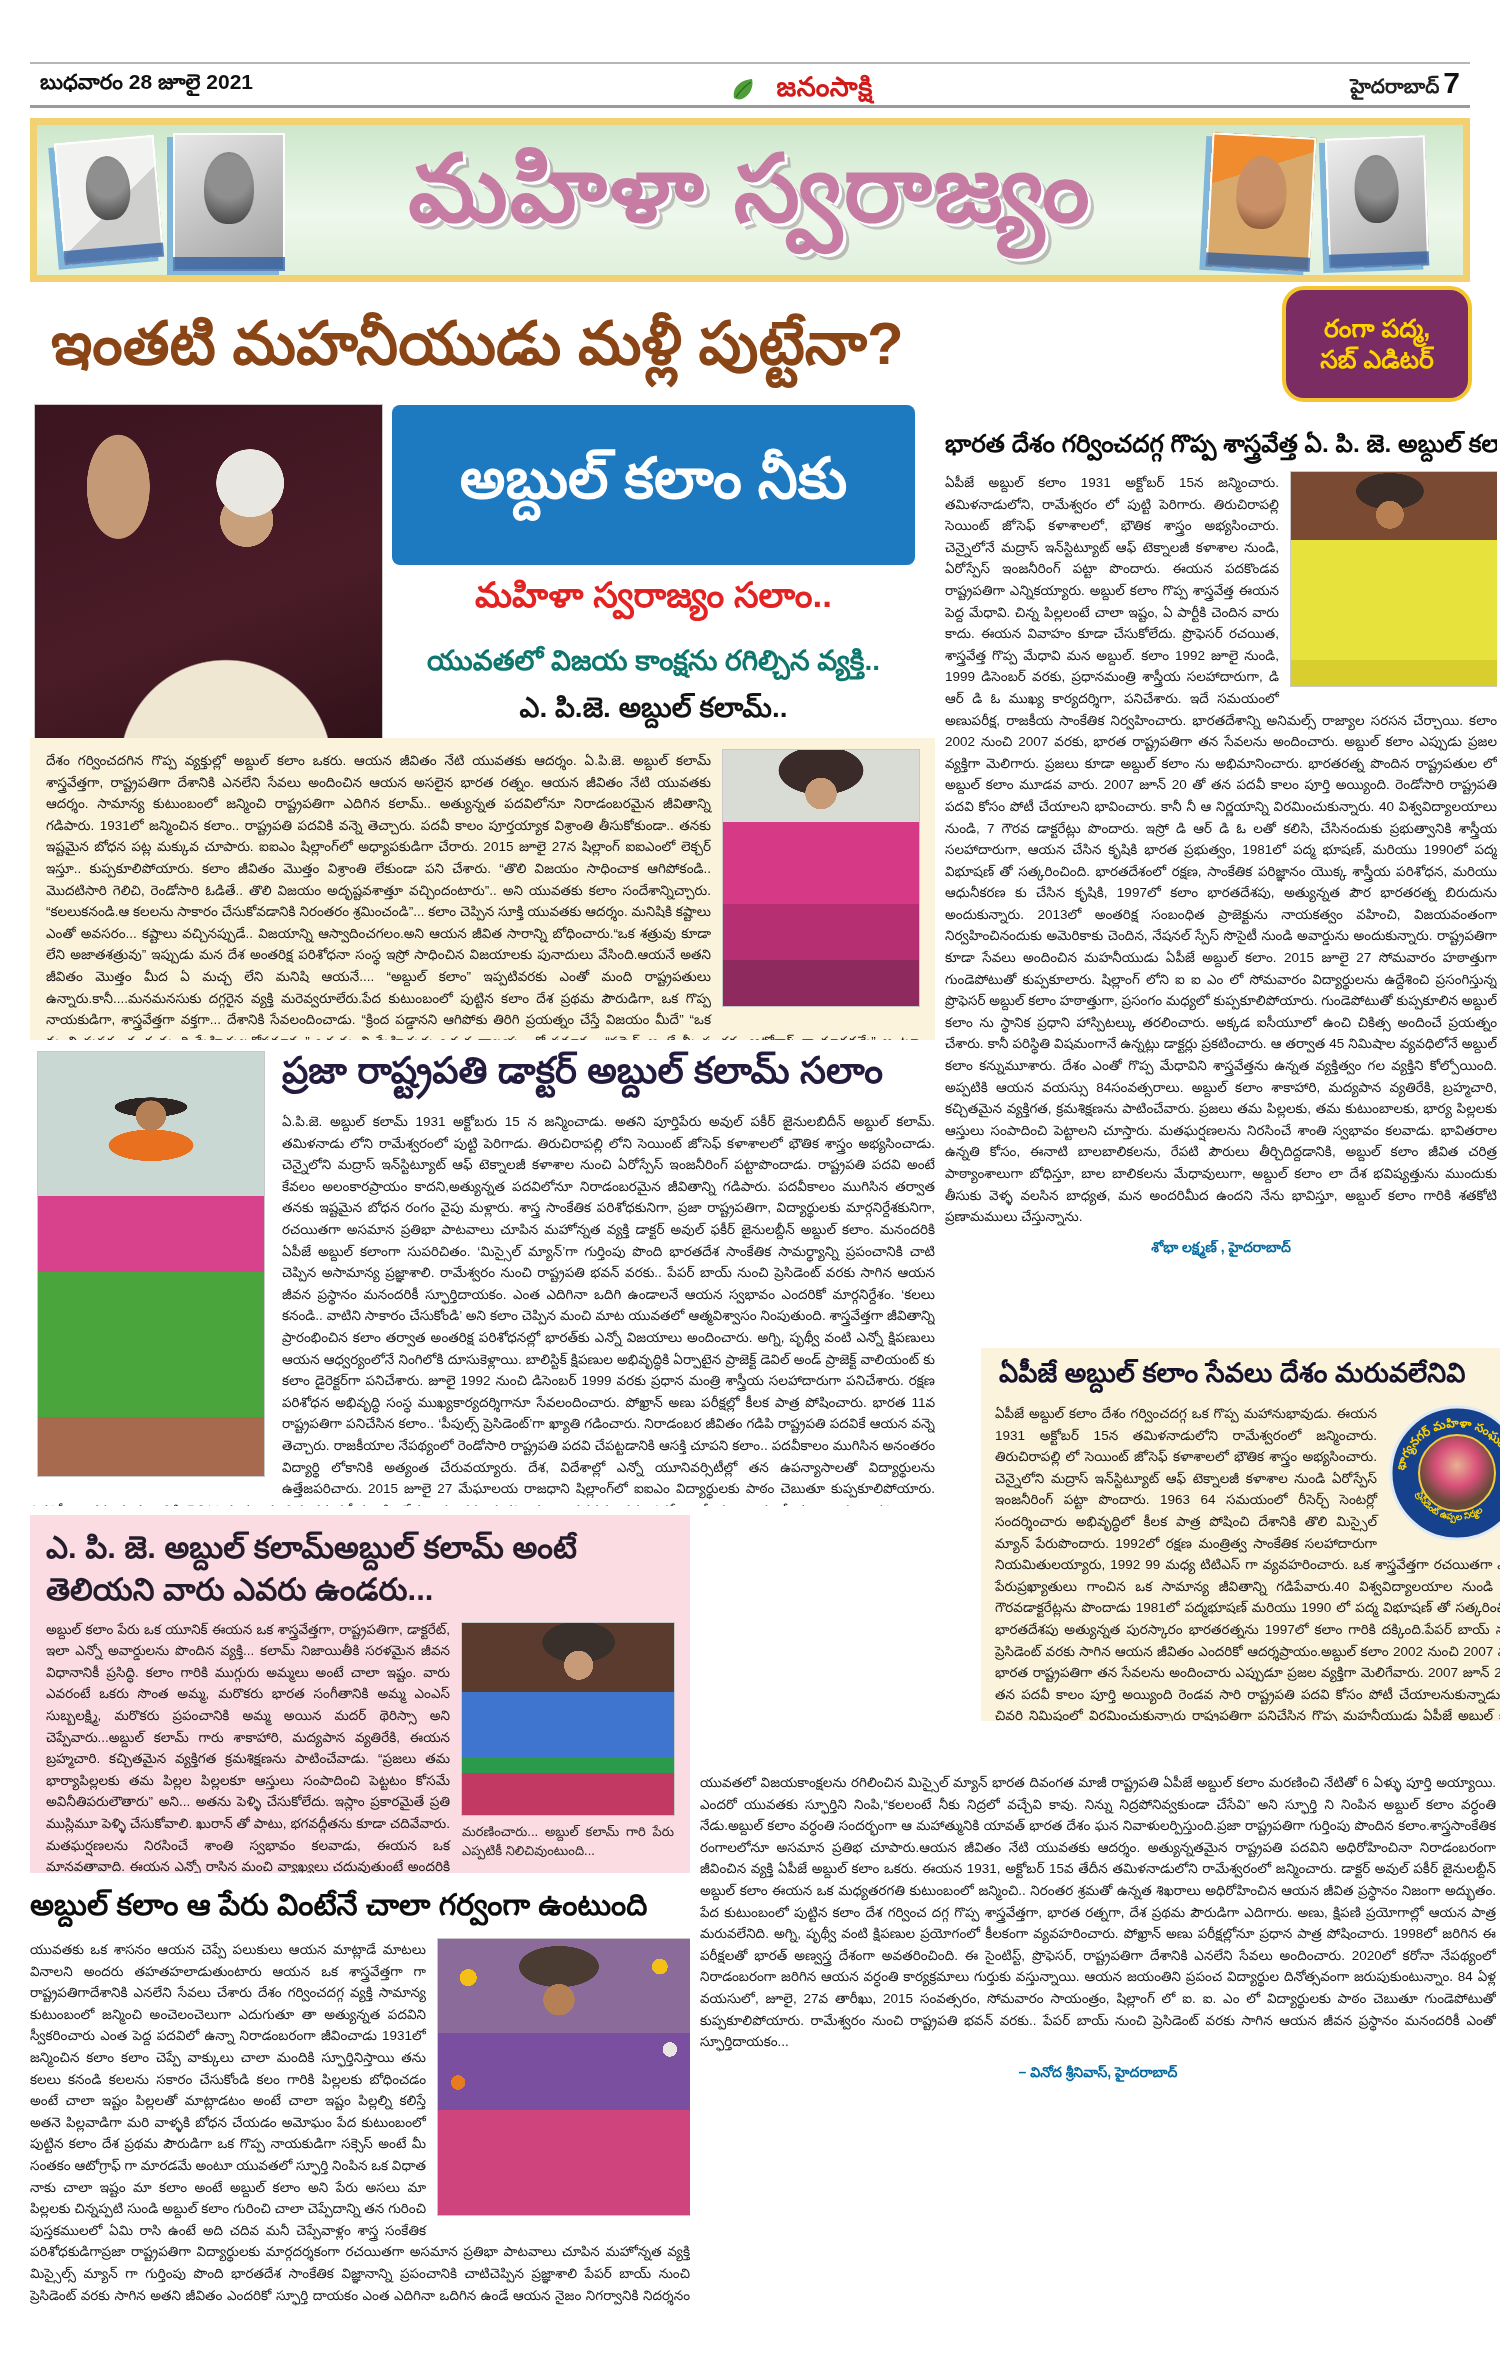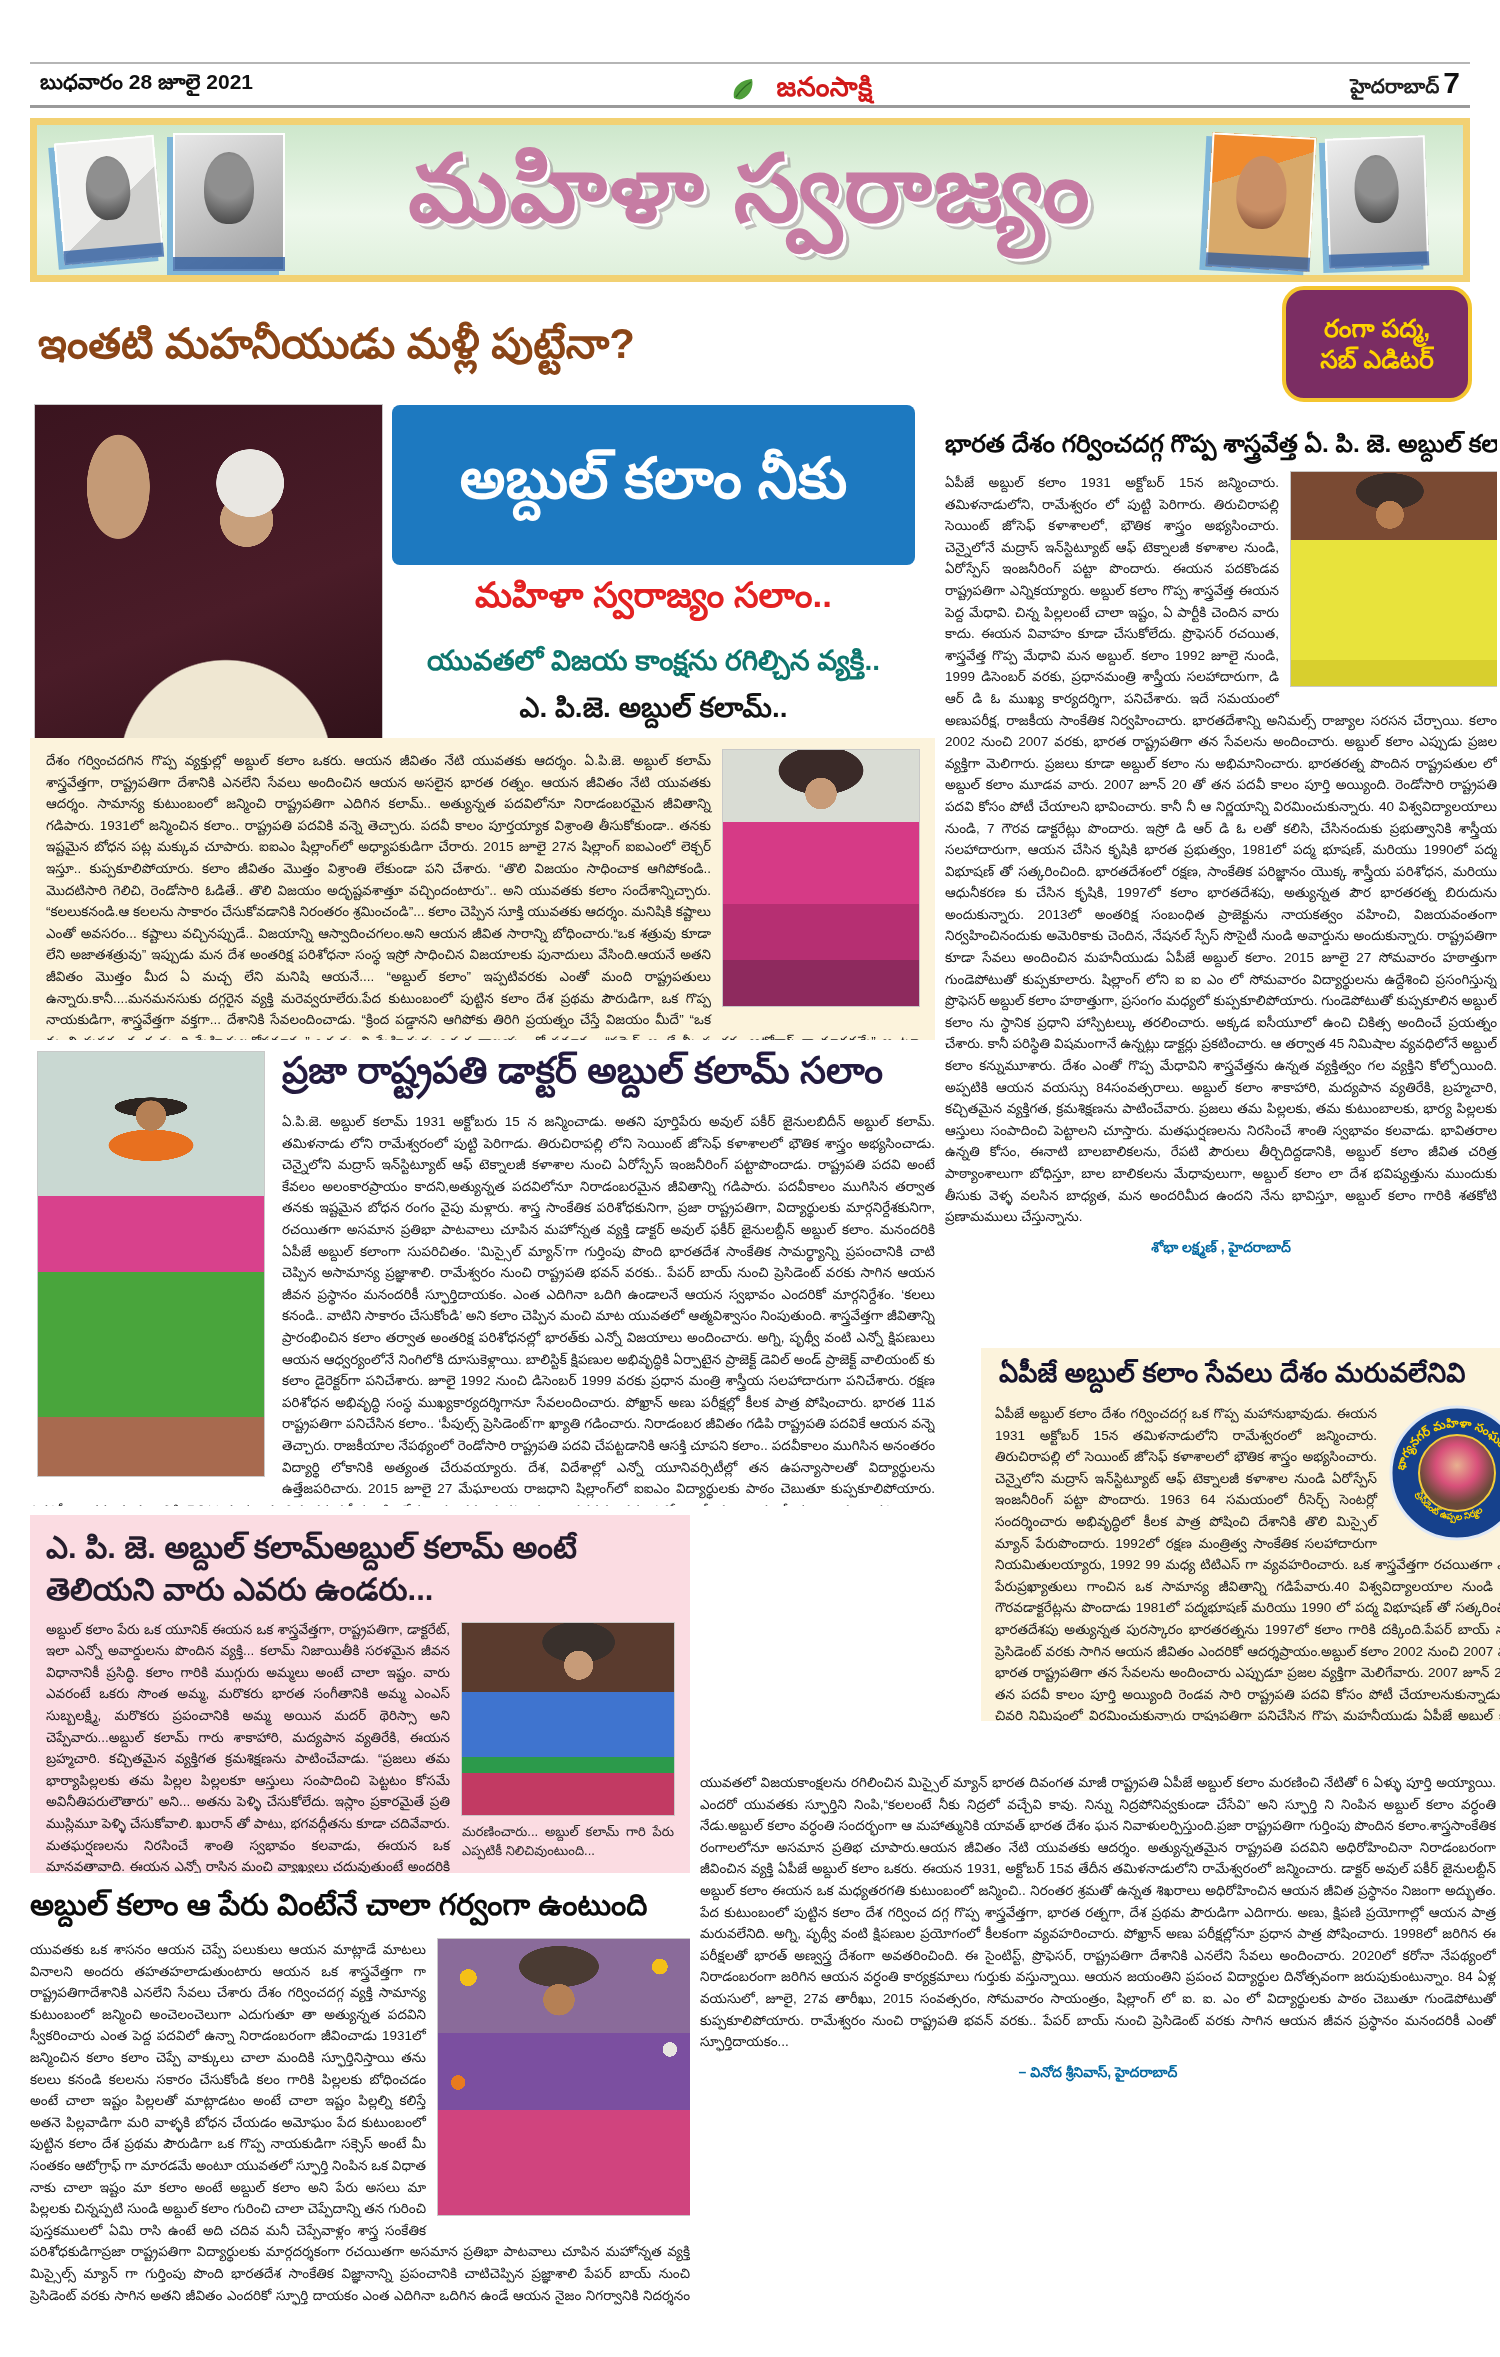--- a/index.html
+++ b/index.html
@@ -31,22 +31,22 @@
       border-radius:50% 50% 45% 45%;background:radial-gradient(circle at 50% 35%,#8f8f8f 0 40%,#5d5d5d 75%,#3c3c3c);}
   .p2{left:136px;top:8px;width:112px;height:138px;background:linear-gradient(150deg,#e9e9e9,#9f9f9f);}
   .p3{right:150px;top:10px;width:104px;height:134px;transform:rotate(3deg);
       background:linear-gradient(160deg,#f08b2e 0 30%,#d8a96a 30% 100%);}
   .p3::after{content:"";position:absolute;left:26%;top:16%;width:48%;height:54%;
       border-radius:50% 50% 45% 45%;background:radial-gradient(circle at 50% 35%,#c98f66 0 55%,#7d4a33 100%);}
   .p4{right:36px;top:12px;width:100px;height:130px;transform:rotate(-2deg);
       background:linear-gradient(150deg,#efefef,#a8a8a8);}
 
   
-  .mainhead{position:absolute;left:38px;top:294px;width:1230px;height:104px;
-            font-size:42px;line-height:100px;font-weight:bold;color:#8a4517;white-space:nowrap;overflow:hidden;}
+  .mainhead{position:absolute;left:51px;top:294px;width:1230px;height:104px;
+            font-size:60px;line-height:100px;font-weight:bold;color:#8a4517;white-space:nowrap;overflow:hidden;}
   .bylinebox{position:absolute;left:1282px;top:286px;width:190px;height:116px;box-sizing:border-box;
              background:#7b2d63;border:4px solid #f4c52f;border-radius:22px;
              display:flex;flex-direction:column;align-items:center;justify-content:center;gap:4px;}
   .bylinebox span{color:#ffd400;font-weight:bold;font-size:25px;line-height:1.1;}
 
   
   .photo{box-shadow:0 0 0 1px #c8c8c8;}
   .kalam-photo{position:absolute;left:35px;top:405px;width:347px;height:372px;
     background:
       radial-gradient(ellipse 52px 86px at 24% 22%,#c49a76 0 60%,transparent 61%),

